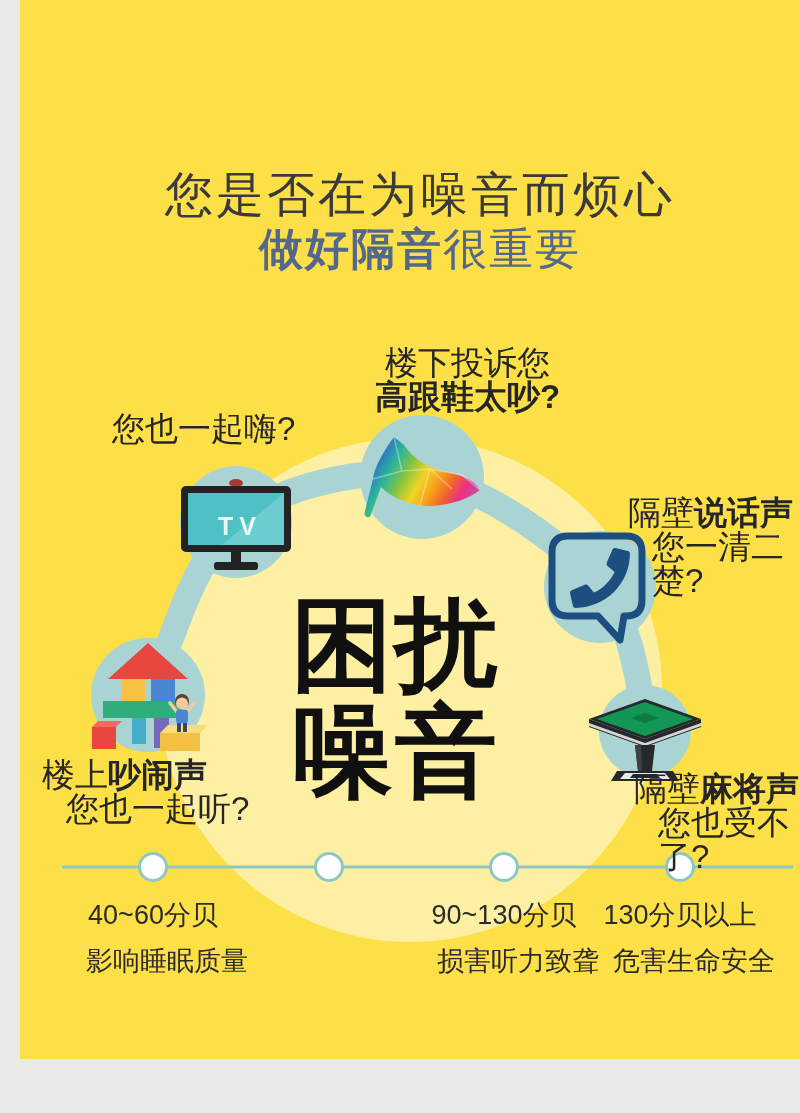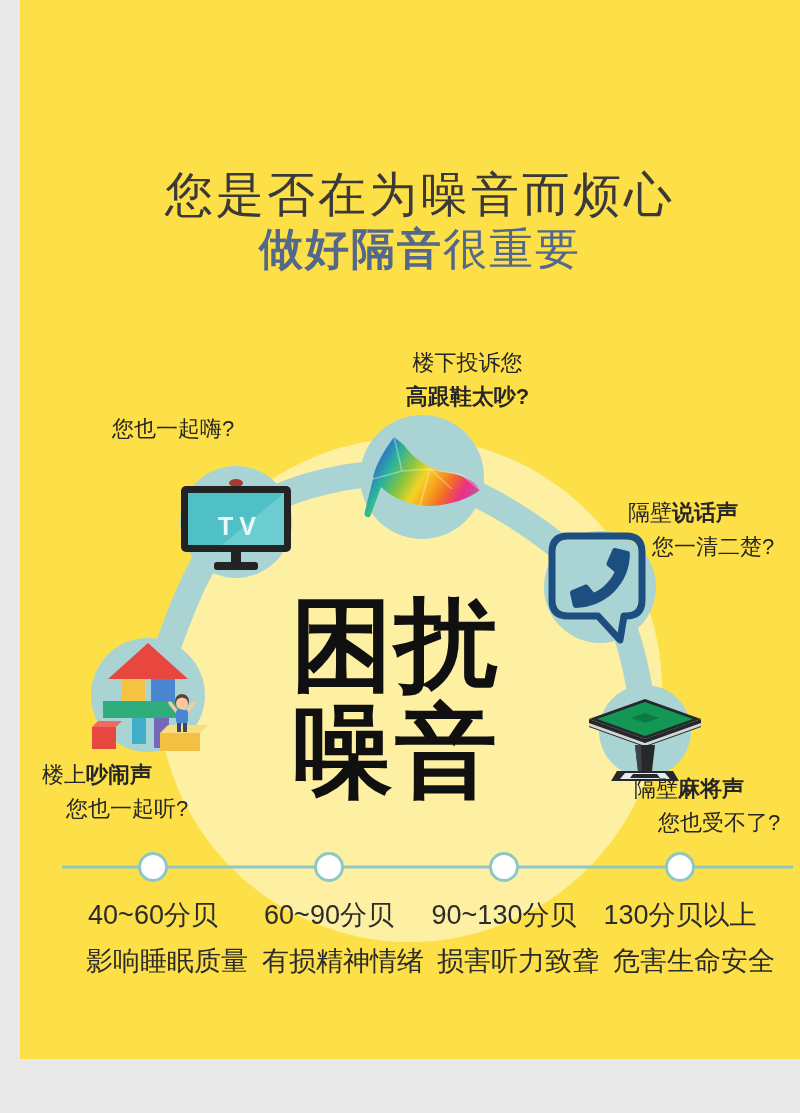--- a/index.html
+++ b/index.html
@@ -17,21 +17,21 @@
     text-align:center; font-size:48px; font-weight:500;
     color:#3a3a3a; letter-spacing:3px;
   }
   .headline2 {
     position:absolute; top:220px; left:0; width:800px;
     text-align:center; font-size:44px; color:#54688c; letter-spacing:2px;
   }
   .headline2 .hl { font-weight:800; }
   .headline2 .rest { font-weight:400; }
 
-  .src-label { position:absolute; font-size:22px; line-height:34px; color:#262626; }
+  .src-label { position:absolute; font-size:33px; line-height:34px; color:#262626; }
   .src-label .b { font-weight:700; }
   .src-label .l2 { padding-left:24px; }
   #tv-label      { left:68px;  top:412px; }
   #heels-label   { left:325px; top:346px; width:245px; text-align:center; }
   #heels-label .l2 { padding-left:0; }
   #phone-label   { left:608px; top:496px; }
   #blocks-label  { left:22px;  top:758px; }
   #mahjong-label { left:614px; top:772px; }
 
   .center-title {
@@ -176,24 +176,20 @@
 
   <div class="center-title">
     <div>困扰</div>
     <div>噪音</div>
   </div>
 
   <div class="tl-label" id="tl-0">
     <div class="range">40~60分贝</div>
     <div class="effect">影响睡眠质量</div>
   </div>
-  <div class="tl-label" id="tl-1">
-    <div class="range">60~90分贝</div>
-    <div class="effect">有损精神情绪</div>
-  </div>
   <div class="tl-label" id="tl-2">
     <div class="range">90~130分贝</div>
     <div class="effect">损害听力致聋</div>
   </div>
   <div class="tl-label" id="tl-3">
     <div class="range">130分贝以上</div>
     <div class="effect">危害生命安全</div>
   </div>
 
 </div>

